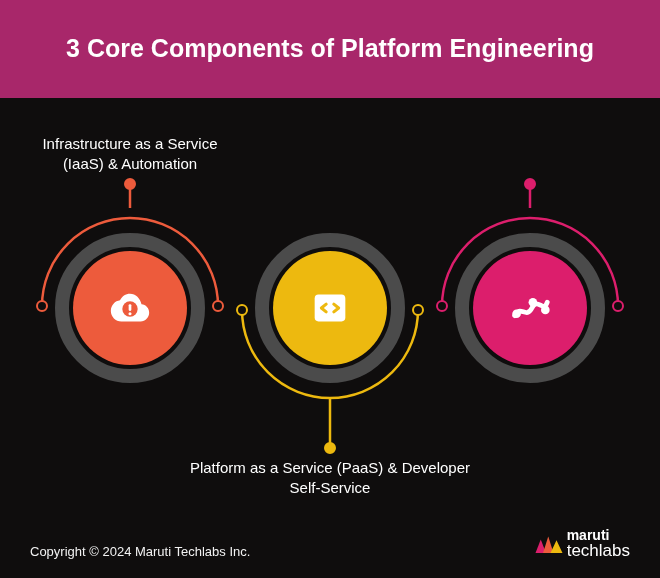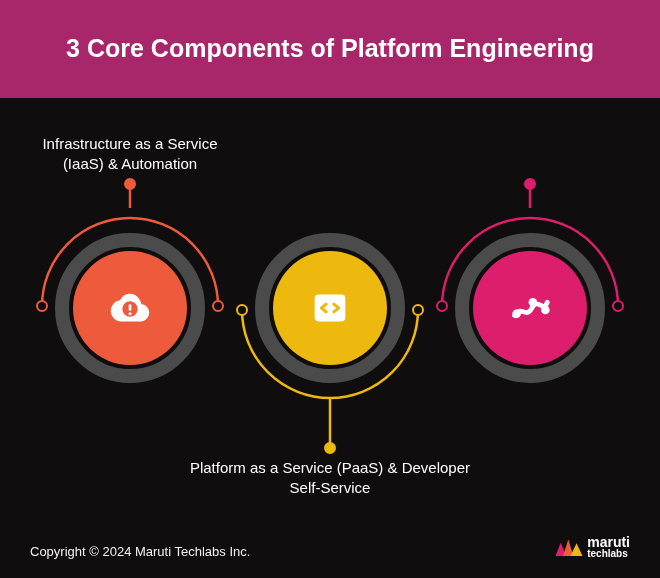--- a/index.html
+++ b/index.html
@@ -79,21 +79,21 @@
     right: 0;
     height: 58px;
     display: flex;
     align-items: flex-end;
     justify-content: space-between;
     padding: 0 30px 8px 30px;
   }
   .copyright { color: #f2f2f2; font-size: 13px; font-weight: 400; }
   .brand { display: flex; align-items: center; gap: 3px; }
   .brand-text { color: #fff; font-size: 14px; line-height: 1; font-weight: 600; }
-  .brand-text .sub { font-weight: 700; font-size: 10px; display: block; }
+  .brand-text .sub { font-weight: 400; font-size: 17px; display: block; }
   .brand-mark svg { width: 30px; height: 22px; display: block; }
 </style>
 </head>
 <body>
 
 <div class="header" style="background:#a8276a">
   <h1>3 Core Components of Platform Engineering</h1>
 </div>
 
 <div class="diagram">

